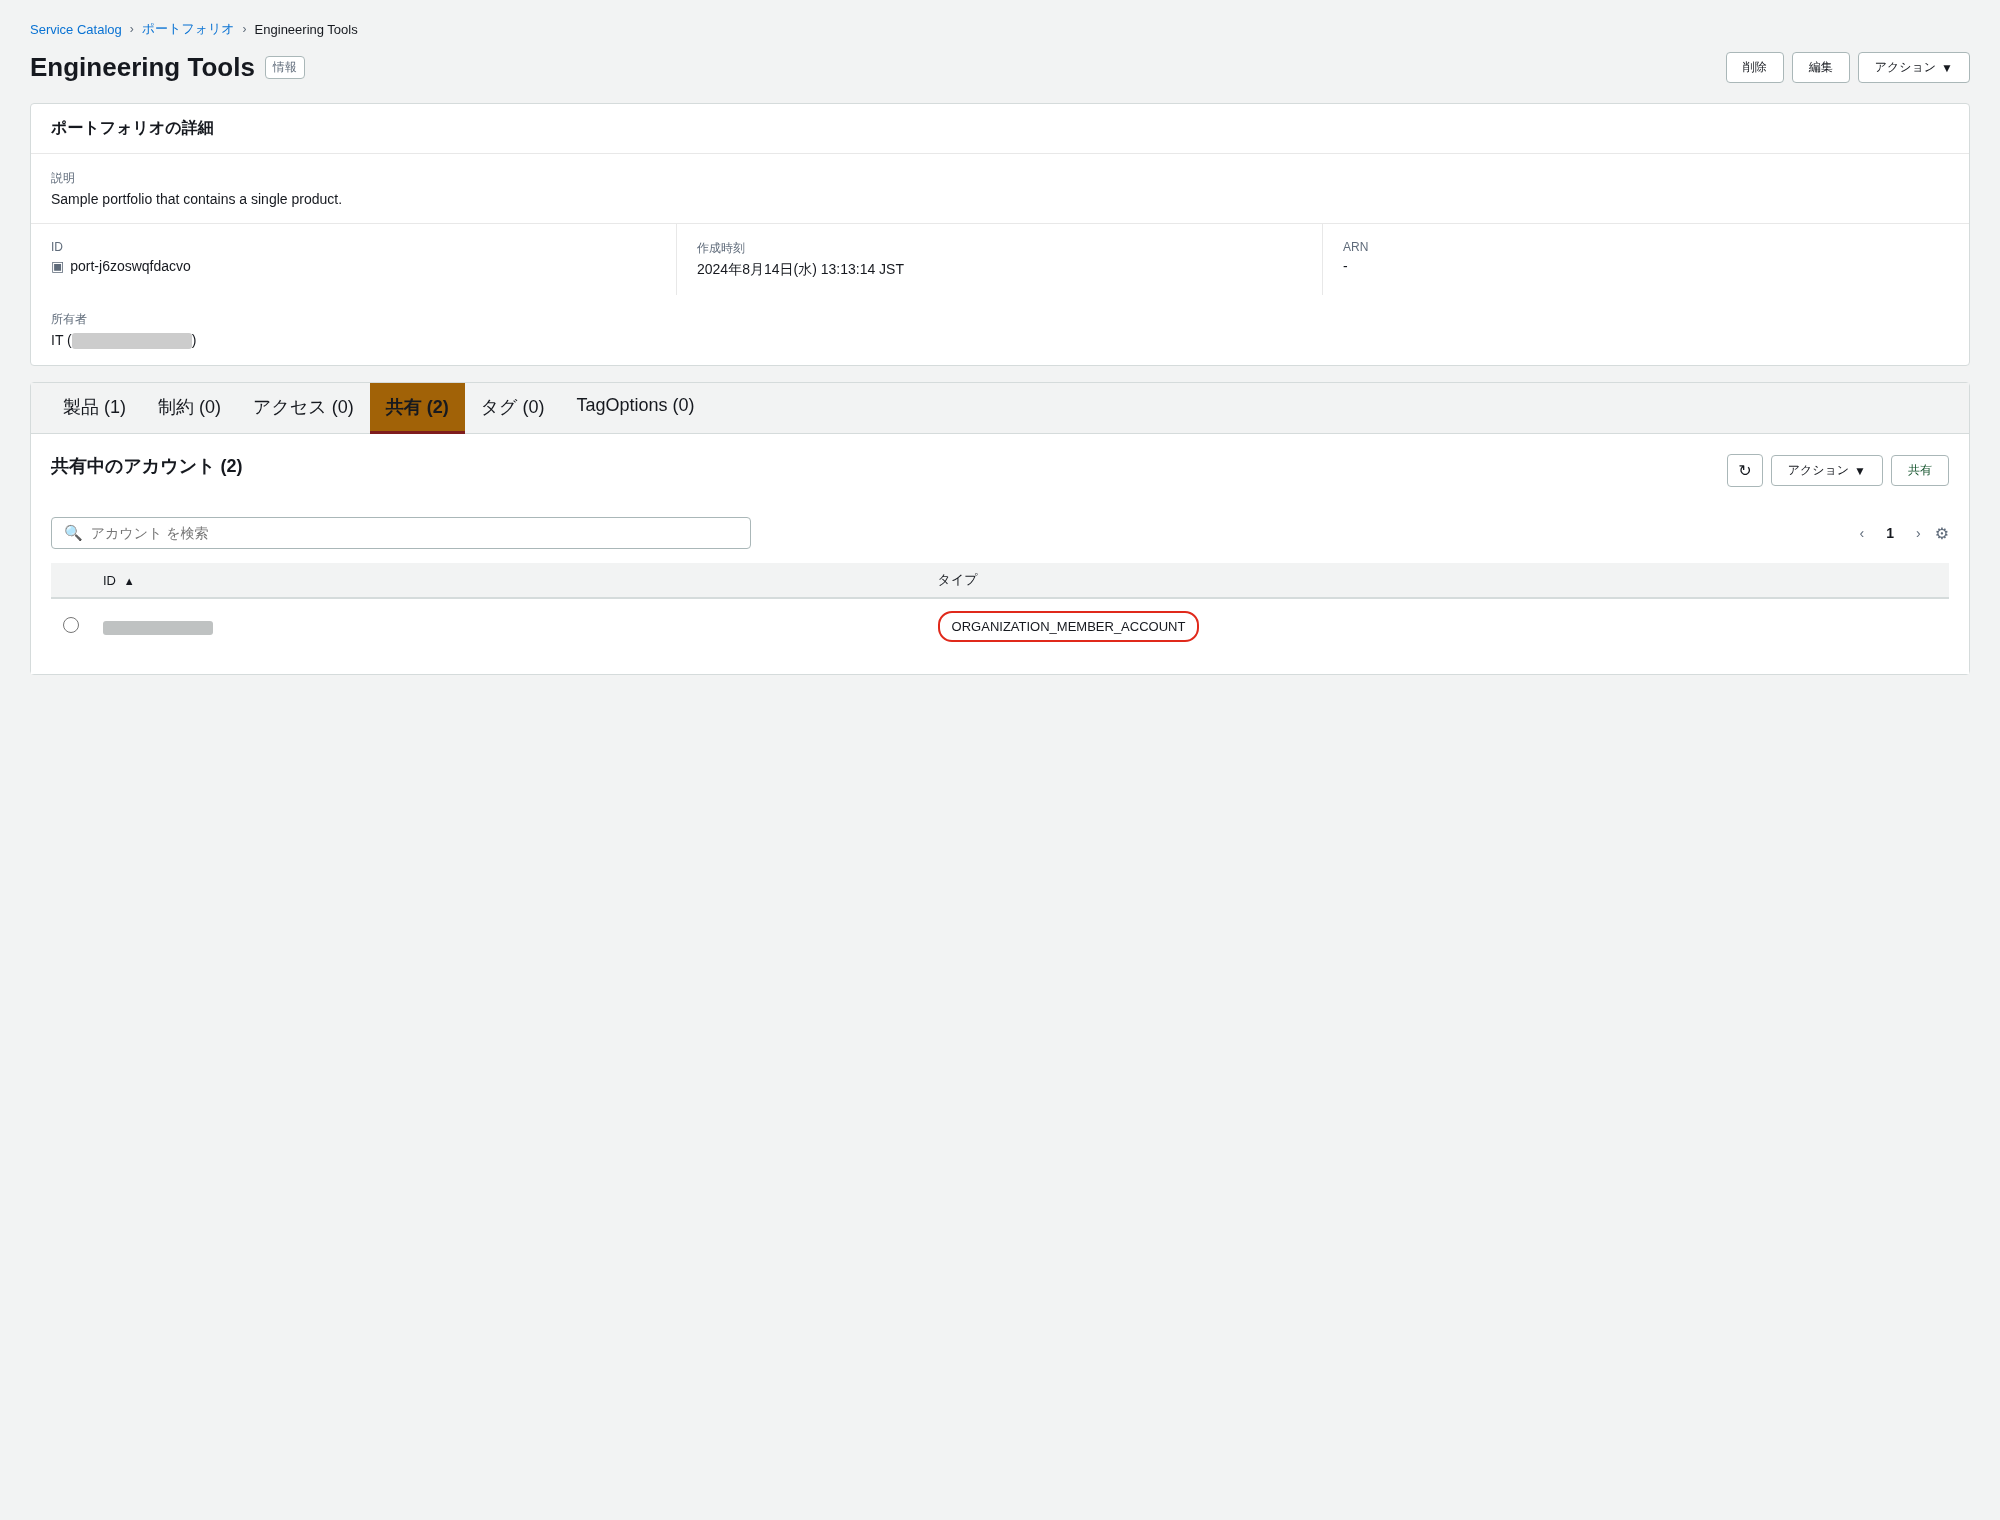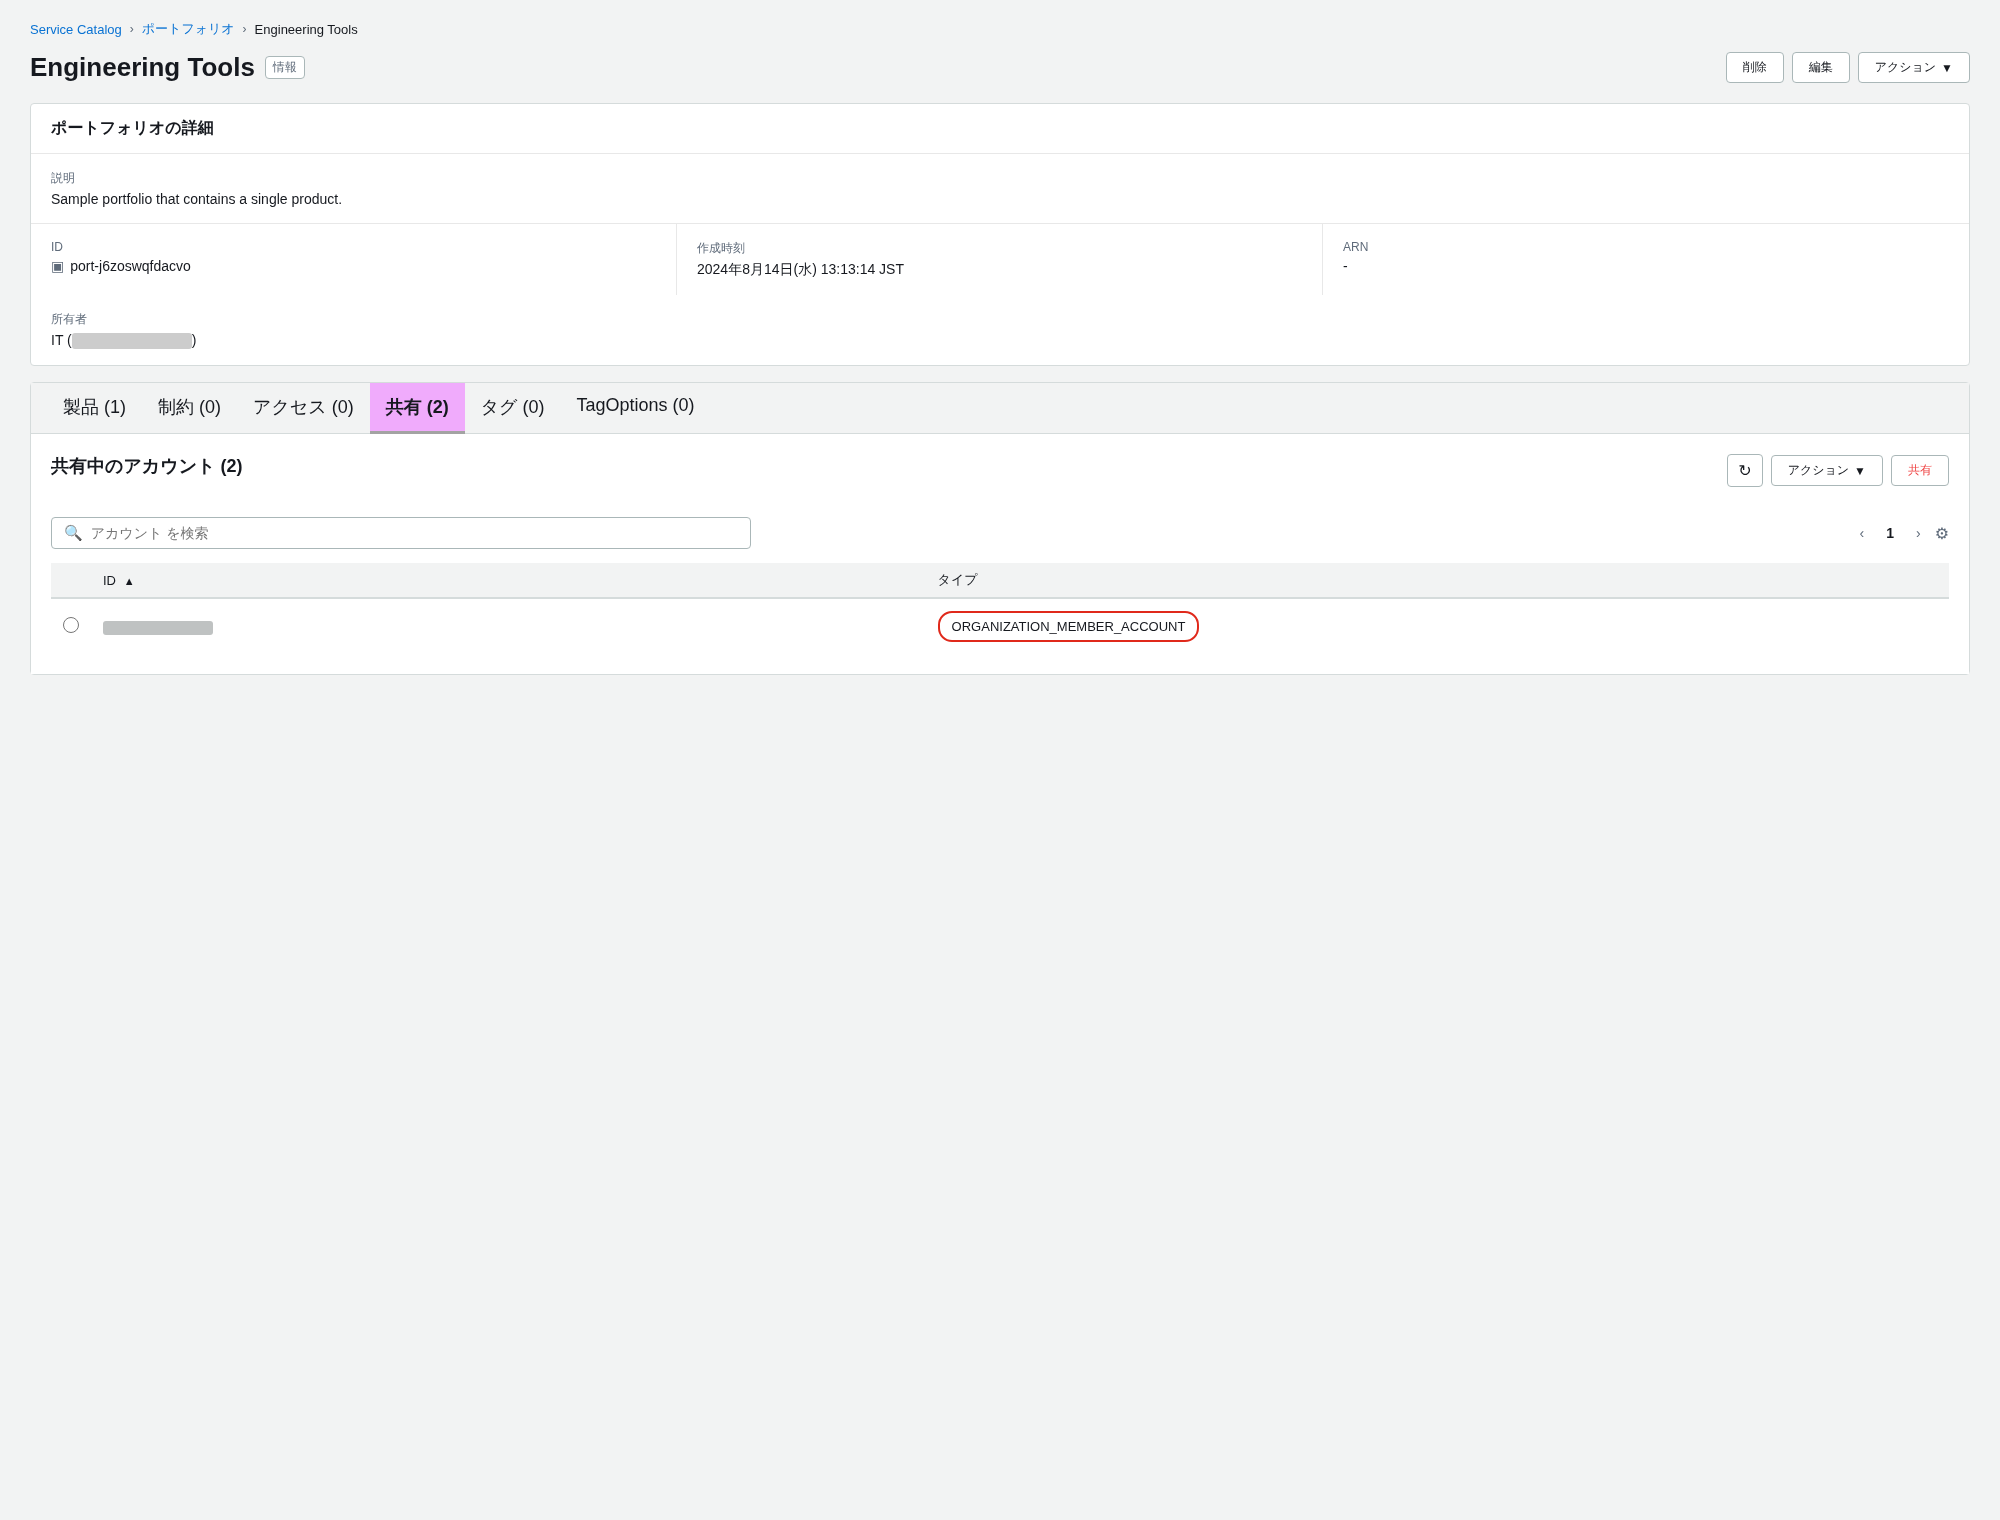--- a/index.html
+++ b/index.html
@@ -153,23 +153,23 @@
     .tab {
       padding: 12px 16px;
       cursor: pointer;
       font-size: 18px;
       color: #16191f;
       border-bottom: 3px solid transparent;
       margin-bottom: -1px;
       white-space: nowrap;
     }
     .tab.active {
-      border-bottom: 3px solid #a3a3a3;
+      border-bottom: 3px solid #7f1d1d;
       font-weight: 600;
-      background: #f0abfc;
+      background: #a16207;
     }
     .tab-content {
       padding: 20px;
       background: #fff;
     }
 
     
     .section-header {
       display: flex;
       align-items: flex-start;
@@ -190,21 +190,21 @@
       border-radius: 4px;
       border: 1px solid #aab7b8;
       background: #fff;
       cursor: pointer;
       font-size: 16px;
       color: #16191f;
     }
     .btn-primary {
       background: #fff;
       border: 1px solid #aab7b8;
-      color: #ef4444;
+      color: #14532d;
     }
 
     
     .search-bar {
       display: flex;
       align-items: center;
       border: 1px solid #aab7b8;
       border-radius: 4px;
       padding: 6px 12px;
       background: #fff;

